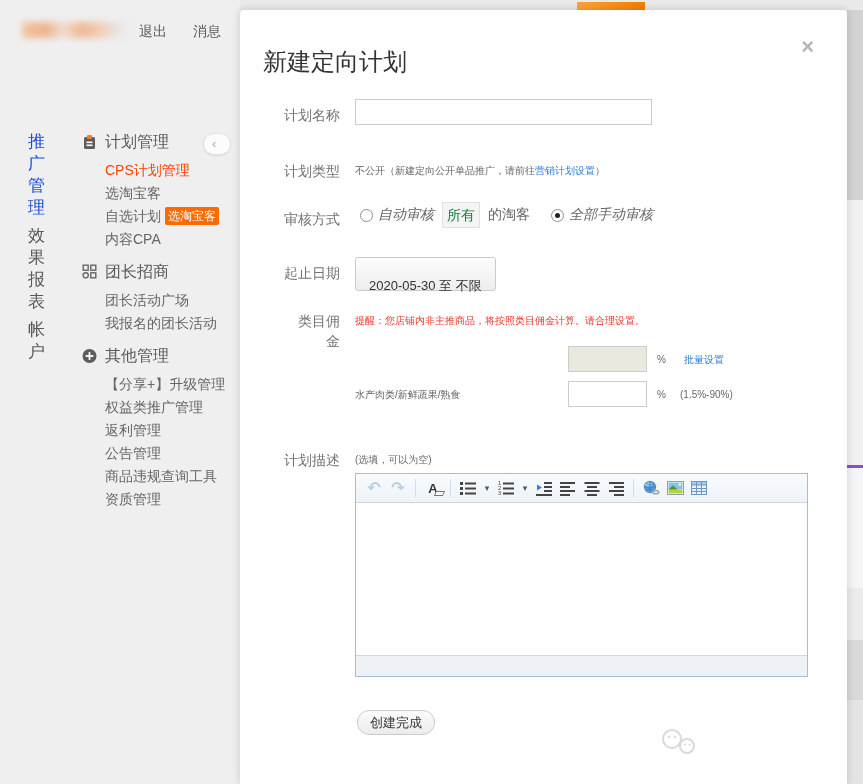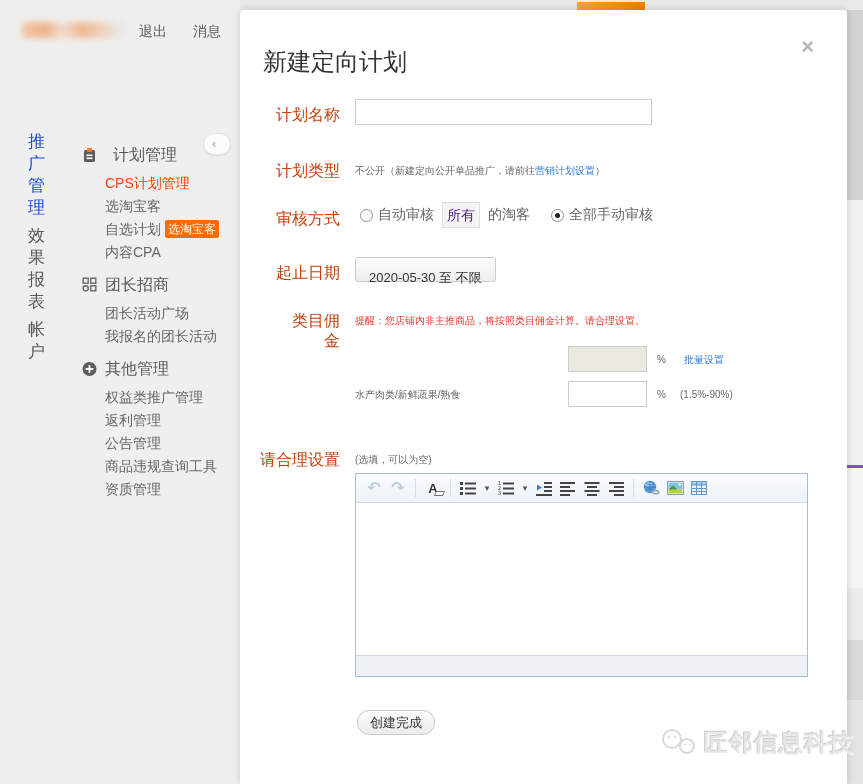--- a/index.html
+++ b/index.html
@@ -19,21 +19,21 @@
   .top-link.messages { left:193px; }
 
   .vnav { position:absolute; left:28px; top:131px; width:20px; }
   .vnav-item { width:18px; font-size:17px; line-height:22px; word-break:break-all;
     color:#595959; margin-bottom:6px; cursor:pointer; }
   .vnav-item.active { color:#1d4ed8; }
 
   .menu { position:absolute; left:82px; top:131px; width:158px; }
   .menu-header { display:flex; align-items:center; height:22px; font-size:16px; color:#595959;
     margin:10px 0 6px 0; cursor:pointer; }
-  .menu-header.first { margin-top:13px;gap:8px; }
+  .menu-header.first { margin-top:0; }
   .menu-header .hicon { width:15px; height:16px; margin-right:8px; flex:0 0 auto; }
   .menu-item { height:23px; line-height:23px; margin-left:23px; font-size:14px; color:#666;
     white-space:nowrap; cursor:pointer; }
   .menu-item.active { color:#ff4200; }
   .badge { display:inline-block; background:#ff6a00; color:#fff; font-size:12px; line-height:16px;
     padding:1px 3px; border-radius:2px; margin-left:4px; vertical-align:1px; }
 
   .collapse-pill { position:absolute; left:203px; top:133px; width:28px; height:22px;
     background:#fcfcfc; border:1px solid #e2e2e2; border-radius:11px;
     box-shadow:0 1px 2px rgba(0,0,0,.08); color:#aaa; font-size:13px; line-height:20px;
@@ -44,44 +44,44 @@
   .orange-peek { position:absolute; left:577px; top:2px; width:68px; height:8px;
     background:linear-gradient(90deg,#ffa33a,#f57d00); }
 
   
   .modal { position:absolute; left:240px; top:10px; width:607px; height:775px;
     background:#fff; border-radius:4px 4px 0 0; box-shadow:0 0 9px rgba(0,0,0,.16); }
   .modal-title { position:absolute; left:23px; top:36px; font-size:24px; color:#333; }
   .modal-close { position:absolute; right:33px; top:26px; font-size:22px; font-weight:bold;
     color:#b5b5b5; cursor:pointer; line-height:1; }
 
-  .frow-label { position:absolute; left:0; width:100px; text-align:right; font-size:16px;
-    color:#c2410c; line-height:20px; }
+  .frow-label { position:absolute; left:0; width:100px; text-align:right; font-size:14px;
+    color:#737373; line-height:20px; }
   .ftext { position:absolute; font-size:10px; color:#666; line-height:20px; }
   .link { color:#2b7bd4; cursor:pointer; }
   .warn { color:#e8352a; }
 
   .tinput { position:absolute; height:26px; border:1px solid #ccc; background:#fff;
     font-size:14px; padding:0 6px; font-family:inherit; color:#333; }
   .tinput.disabled { background:#e9e9e0; }
 
   .review-row { position:absolute; left:115px; top:189px; height:32px; display:flex;
     align-items:center; font-size:14px; color:#666; }
   .radio { width:13px; height:13px; border:1px solid #8e8e8e; border-radius:50%;
     background:#fff; display:inline-block; flex:0 0 auto; }
   .radio.checked::after { content:''; display:block; width:5px; height:5px; margin:3px;
     background:#222; border-radius:50%; }
   .opt { display:flex; align-items:center; cursor:pointer; }
-  .opt span { margin-left:5px; }
+  .opt span { margin-left:5px;font-style:italic; }
   .all-box { min-width:36px; height:26px; line-height:24px; text-align:center;
-    background:#f4f4f4; border:1px solid #e0e0e0; color:#4c1d95; font-size:14px;
+    background:#f4f4f4; border:1px solid #e0e0e0; color:#15803d; font-size:14px;
     padding:0 4px; margin:0 8px; }
 
   .date-btn { position:absolute; left:115px; top:247px; height:25px; line-height:23px;
-    padding:8px 13px; font-size:13px; color:#333; border:1px solid #ccc; border-radius:3px;
+    padding:16px 13px; font-size:13px; color:#333; border:1px solid #ccc; border-radius:3px;
     background:linear-gradient(#fdfdfd,#ededed); cursor:pointer; }
 
   .gray-btn { position:absolute; height:25px; line-height:23px; padding:0 12px; font-size:13px;
     color:#333; border:1px solid #ccc; border-radius:12px;
     background:linear-gradient(#fcfcfc,#ebebeb); cursor:pointer; }
 
   
   .editor { position:absolute; left:115px; top:463px; width:453px; height:204px;
     border:1px solid #a9bccd; display:flex; flex-direction:column; }
   .etoolbar { height:29px; flex:0 0 auto; display:flex; align-items:center; padding:0 6px;
@@ -151,20 +151,21 @@
   <div class="menu-item">我报名的团长活动</div>
 
   <div class="menu-header">
     <svg class="hicon" viewBox="0 0 15 16">
       <circle cx="7.5" cy="8" r="7" fill="#5c5c5c"></circle>
       <rect x="3.6" y="7.1" width="7.8" height="1.8" fill="#fff"></rect>
       <rect x="6.6" y="4.1" width="1.8" height="7.8" fill="#fff"></rect>
     </svg>
     <span>其他管理</span>
   </div>
+  <div class="menu-item">【分享+】升级管理</div>
   <div class="menu-item">权益类推广管理</div>
   <div class="menu-item">返利管理</div>
   <div class="menu-item">公告管理</div>
   <div class="menu-item">商品违规查询工具</div>
   <div class="menu-item">资质管理</div>
 </div>
 
 <div class="collapse-pill">
   <span>‹</span>
 </div>
@@ -212,21 +213,21 @@
 
   <input class="tinput disabled" style="left: 328px; top: 336px; width: 79px;" value="">
   <div class="ftext" style="left:417px;top:340px;">%</div>
   <div class="ftext link" style="left:444px;top:340px;">批量设置</div>
 
   <div class="ftext" style="left:115px;top:375px;">水产肉类/新鲜蔬果/熟食</div>
   <input class="tinput" style="left: 328px; top: 371px; width: 79px;" value="">
   <div class="ftext" style="left:417px;top:375px;">%</div>
   <div class="ftext" style="left:440px;top:375px;">(1.5%-90%)</div>
 
-  <div class="frow-label" style="top:440px;">请合理设置</div>
+  <div class="frow-label" style="top:440px;">计划描述</div>
   <div class="ftext" style="left:115px;top:440px;">(选填，可以为空)</div>
 
   <div class="editor">
     <div class="etoolbar">
       <div class="ebtn">
         <span class="glyph">↶</span>
       </div>
       <div class="ebtn">
         <span class="glyph">↷</span>
       </div>
@@ -346,14 +347,13 @@
       <circle cx="14" cy="12" r="9"></circle>
       <circle cx="29" cy="19" r="7"></circle>
     </g>
     <g fill="#d9d9d9">
       <circle cx="11" cy="10" r="1.2"></circle>
         <circle cx="17" cy="10" r="1.2"></circle>
       <circle cx="27" cy="17.5" r="1"></circle>
         <circle cx="31.5" cy="17.5" r="1"></circle>
     </g>
   </svg>
-  <span class="wm-text">匠邻信息科技</span>
 </div>
 
 </body></html>

